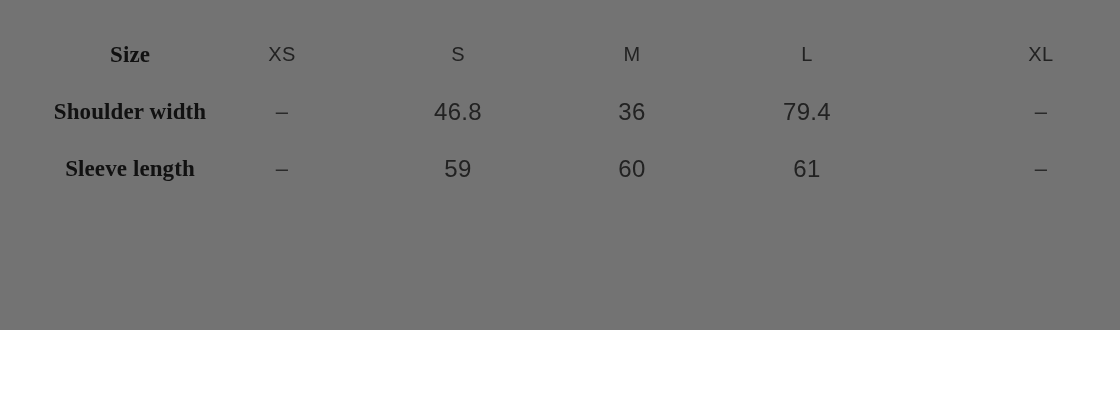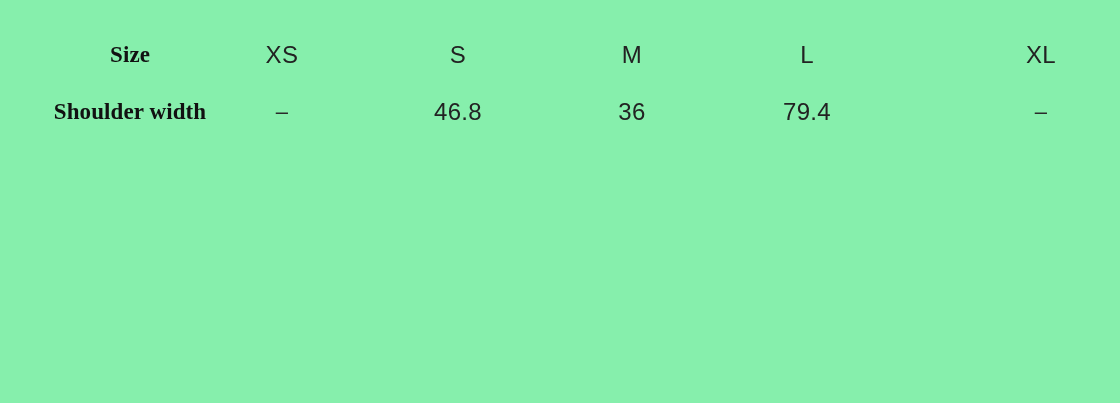--- a/index.html
+++ b/index.html
@@ -12,22 +12,22 @@
     height: 403px;
     overflow: hidden;
     font-family: "Liberation Sans", sans-serif;
     color: #1a1a1a;
     -webkit-font-smoothing: antialiased;
   }
 
   #size-chart {
     position: relative;
     width: 1120px;
-    height: 403px;
-    background: #86efac;
+    height: 330px;
+    background: #737373;
   }
 
   table.size-table {
     position: absolute;
     left: 0;
     top: 26px;
     width: 1120px;
     border-collapse: collapse;
     table-layout: fixed;
   }
@@ -57,21 +57,21 @@
     font-weight: 700;
     font-size: 23px;
     letter-spacing: 0.1px;
     color: #111111;
   }
 
   
   .size-head {
     font-family: "Liberation Sans", sans-serif;
     font-weight: 400;
-    font-size: 24px;
+    font-size: 20px;
     letter-spacing: 0.4px;
     color: #222222;
   }
 
   
   .value {
     font-family: "Liberation Sans", sans-serif;
     font-weight: 400;
     font-size: 24px;
     letter-spacing: 0.3px;
@@ -115,18 +115,26 @@
       <tr>
         <td class="row-label">Shoulder width</td>
         <td class="value empty">–</td>
         <td class="value">46.8</td>
         <td class="value">36</td>
         <td class="value">79.4</td>
         <td class="value empty">–</td>
       </tr>
 
 
+      <tr>
+        <td class="row-label">Sleeve length</td>
+        <td class="value empty">–</td>
+        <td class="value">59</td>
+        <td class="value">60</td>
+        <td class="value">61</td>
+        <td class="value empty">–</td>
+      </tr>
 
 
     </tbody>
   </table>
 
 </div>
 
 </body></html>

